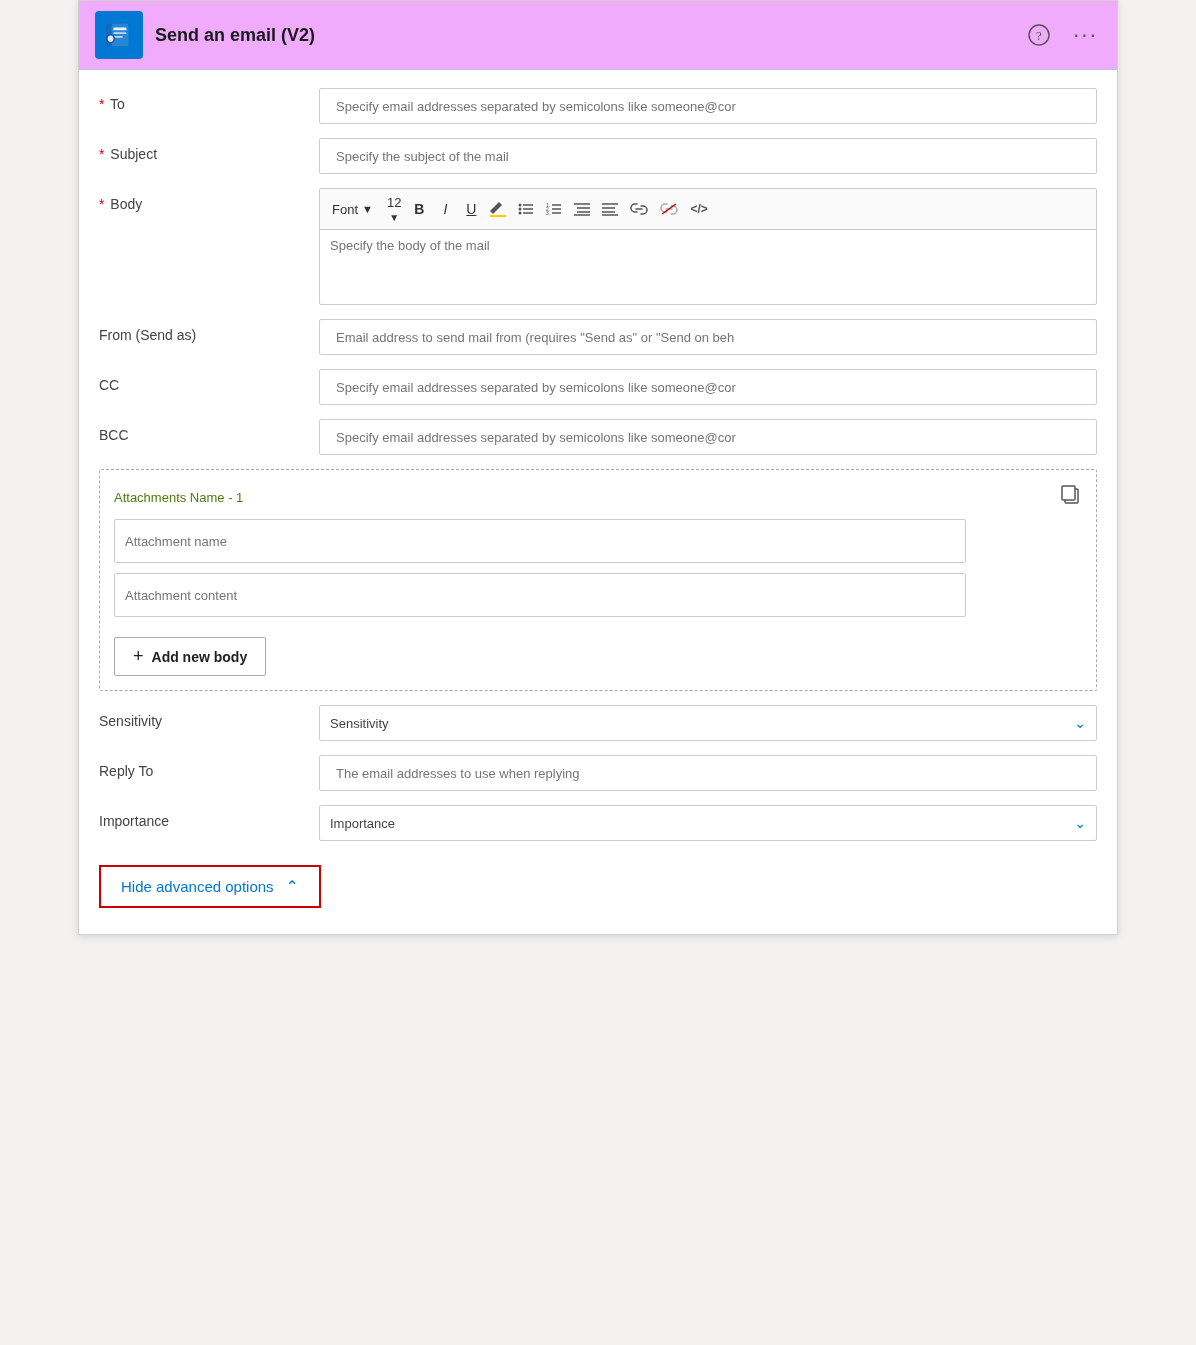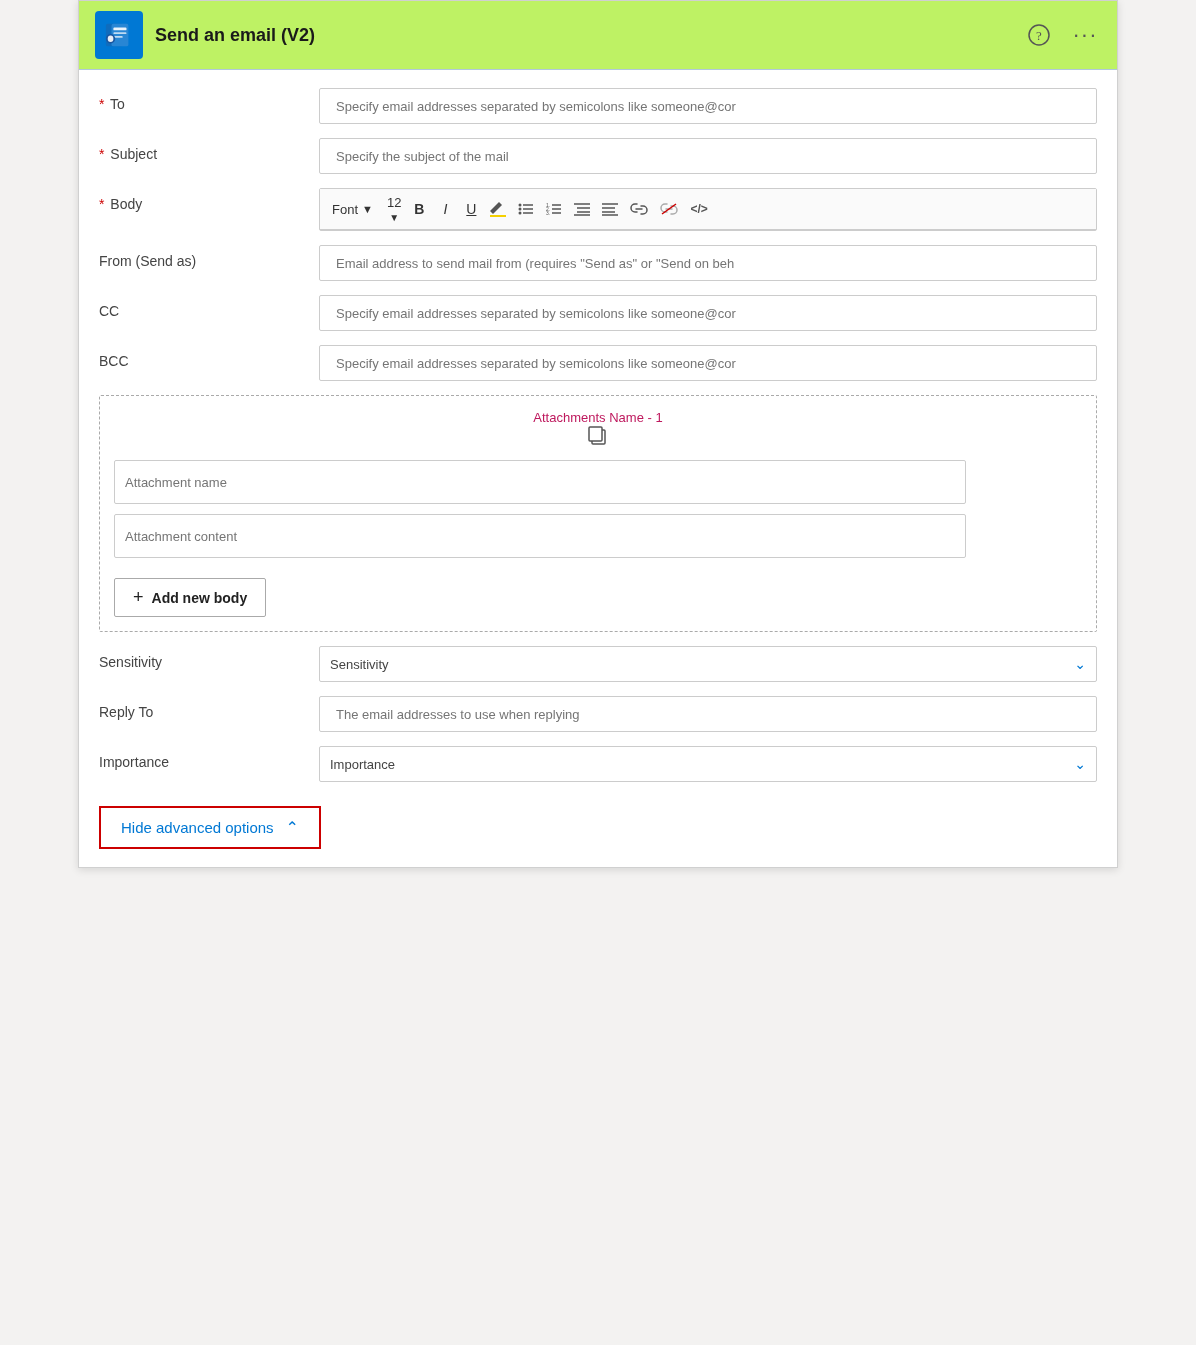--- a/index.html
+++ b/index.html
@@ -12,21 +12,21 @@
       min-height: 1345px;
     }
     .card {
       width: 1040px;
       background: #fff;
       border: 1px solid #d0d0d0;
       box-shadow: 0 2px 8px rgba(0,0,0,0.12);
       margin-top: 0;
     }
     .header {
-      background: #bef264;
+      background: #f0abfc;
       display: flex;
       align-items: center;
       padding: 10px 16px;
       gap: 12px;
       border-bottom: 1px solid #b0c8db;
     }
     .header-icon {
       width: 48px;
       height: 48px;
       background: #0078d4;
@@ -159,26 +159,25 @@
     }
     .attachments-section {
       border: 1.5px dashed #aaa;
       border-radius: 2px;
       margin-bottom: 14px;
       padding: 14px 14px 14px 14px;
       position: relative;
     }
     .attachments-header {
       font-size: 13px;
-      color: #be185d;
+      color: #4d7c0f;
       margin-bottom: 8px;
       display: flex;
       justify-content: space-between;
       align-items: center;
-      flex-direction: column;
     }
     .attachments-icon-btn {
       background: none;
       border: none;
       cursor: pointer;
       font-size: 18px;
       color: #555;
     }
     .attachment-input {
       width: 88%;
@@ -356,20 +355,21 @@
               </svg>
           </button>
           <button class="toolbar-btn">
             <svg width="18" height="14" viewBox="0 0 18 14">
                 <path d="M7 10H5a4 4 0 010-8h2M11 4h2a4 4 0 010 8h-2M6 7h6" stroke="#aaa" stroke-width="1.5" fill="none" stroke-linecap="round"></path>
                 <line x1="2" y1="12" x2="16" y2="2" stroke="#c00" stroke-width="1.5"></line>
               </svg>
           </button>
           <button class="toolbar-btn" style="font-size:12px; font-weight:600; color:#555;">&lt;/&gt;</button>
         </div>
+        <textarea class="body-textarea" placeholder="Specify the body of the mail" style=""></textarea>
       </div>
     </div>
 
     <div class="form-row">
       <div class="form-label">From (Send as)</div>
       <input class="form-control" type="text" placeholder="Email address to send mail from (requires &quot;Send as&quot; or &quot;Send on beh" style="">
     </div>
 
     <div class="form-row">
       <div class="form-label">CC</div>
@@ -415,21 +415,21 @@
     </div>
 
     <div class="form-row">
       <div class="form-label">Importance</div>
       <div class="select-control">
         <span>Importance</span>
         <span class="select-arrow">⌄</span>
       </div>
     </div>
 
-    <div style="margin-top: 10px; margin-bottom: 0; ">
+    <div style="margin-top: 10px; margin-bottom: 0; padding-bottom: 8px;">
       <button class="hide-advanced-btn">
         <span>Hide advanced options</span>
         <span style="font-size:16px; margin-left:4px;">⌃</span>
       </button>
     </div>
 
   </div>
 </div>
 
 </body></html>

